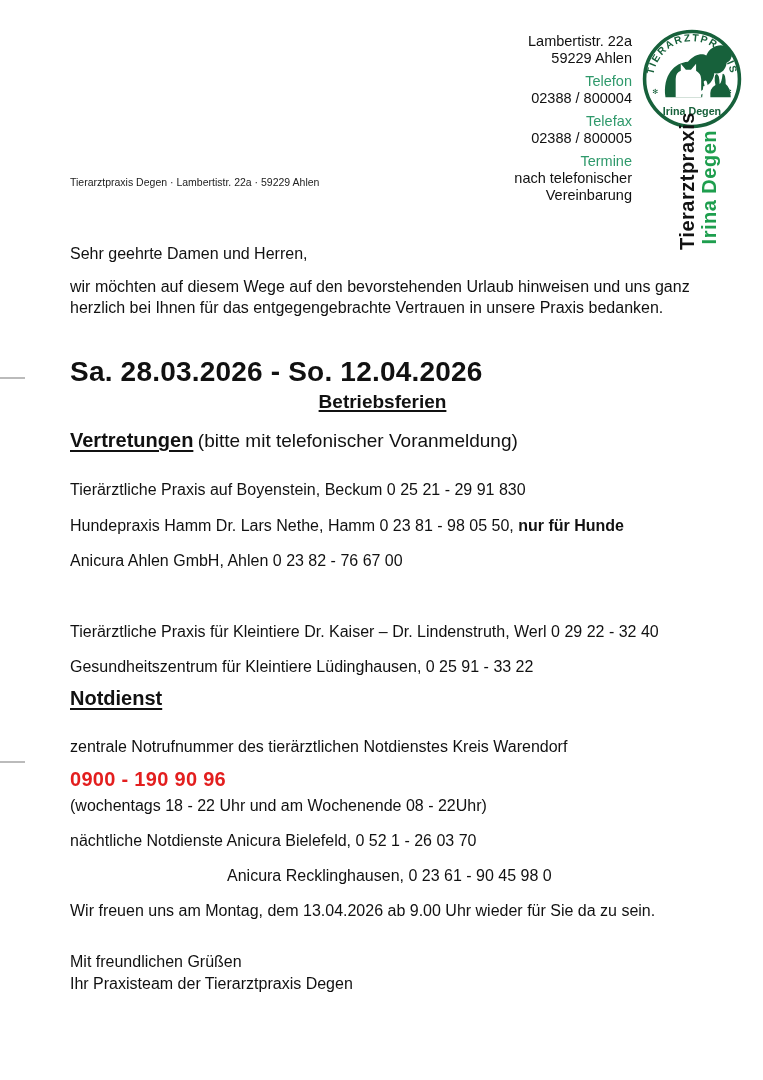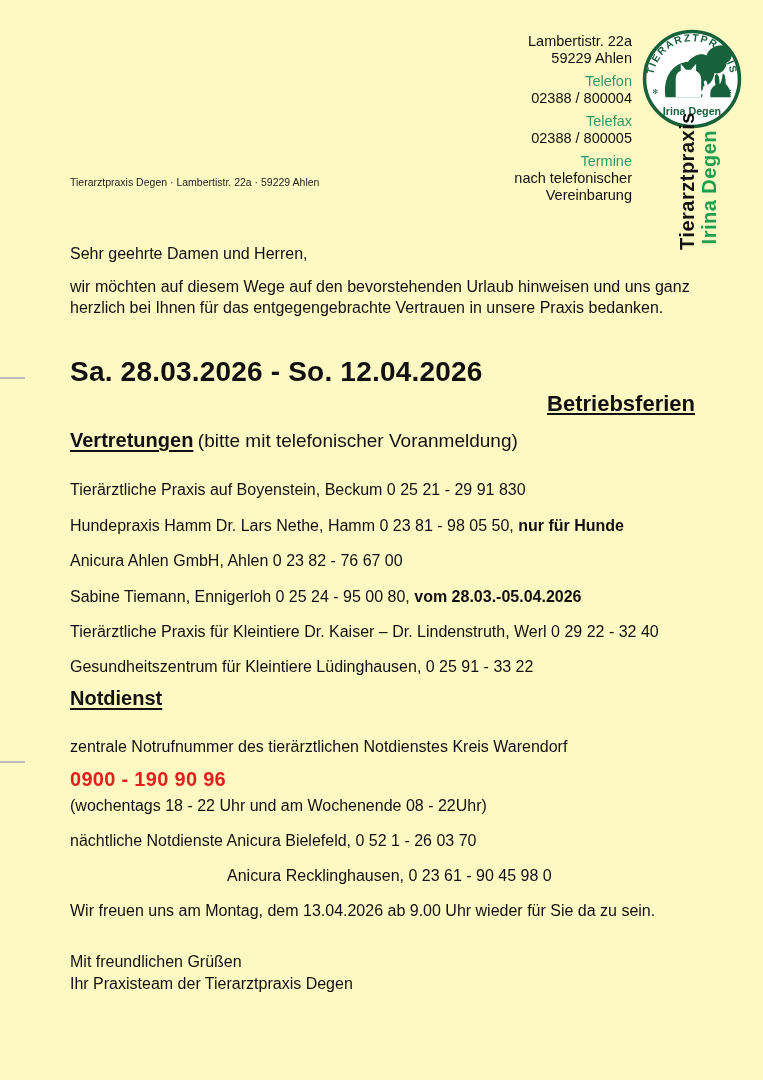--- a/index.html
+++ b/index.html
@@ -1,18 +1,18 @@
 <!DOCTYPE html>
 <html style="--label-green: #2f996b; --logo-green: #17613b; --side-name-black: #121212; --side-name-green: #1e9e4e; --hotline-red: #e31e1e; --body-text: #111111; --fold-mark-gray: #bbbbbb;"><head>
 <meta charset="utf-8">
 <style>
   html,body { margin:0; padding:0; background:#e8e8e8; }
   .page {
     position:relative; width:763px; height:1080px; margin:0 auto;
-    background:#fef9c3; overflow:hidden;
+    background:#ffffff; overflow:hidden;
     font-family:"Liberation Sans", sans-serif;
     color:var(--body-text, #111);
   }
   .abs { position:absolute; margin:0; }
 
   
   .contact-block { top:33px; right:131px; text-align:right; font-size:14.5px; line-height:17px; }
   .contact-group { margin-bottom:6px; }
   .contact-label { color:var(--label-green); }
   .contact-value { color:#111; }
@@ -35,22 +35,22 @@
   .fold-mark { left:0; width:25px; height:2px; background:var(--fold-mark-gray); }
   .fm1 { top:377px; } .fm2 { top:761px; }
 
   .body-text { left:70px; width:625px; font-size:16px; line-height:21px; }
 
   .title {
     left:70px; width:625px; top:356px; 
     font-size:28px; font-weight:bold; letter-spacing:0.2px;
   }
   .subtitle {
-    left:70px; width:625px; top:391px; text-align:right;
-    font-size:22px; font-weight:bold;
+    left:70px; width:625px; top:391px; text-align:center;
+    font-size:19px; font-weight:bold;
     text-decoration:underline; text-decoration-thickness:2px; text-underline-offset:2px;
   }
   .section-heading {
     font-size:20px; font-weight:bold;
     text-decoration:underline; text-decoration-thickness:2px; text-underline-offset:3px;
   }
   .heading-note { font-size:19px; font-weight:normal; text-decoration:none; }
   .hotline { font-size:20px; font-weight:bold; color:var(--hotline-red); letter-spacing:0.3px; }
   b { font-weight:bold;margin-top:24px; }
 </style>
@@ -116,21 +116,20 @@
   <h2 class="abs subtitle">Betriebsferien</h2>
 
   <p class="abs body-text" style="top:430px">
     <span class="section-heading">Vertretungen</span>
     <span class="heading-note">(bitte mit telefonischer Voranmeldung)</span>
   </p>
 
   <p class="abs body-text" style="top:479px"><span>Tierärztliche Praxis auf Boyenstein, Beckum 0 25 21 - 29 91 830</span><b></b></p>
   <p class="abs body-text" style="top:515px"><span>Hundepraxis Hamm Dr. Lars Nethe, Hamm 0 23 81 - 98 05 50, </span><b>nur für Hunde</b></p>
   <p class="abs body-text" style="top:550px"><span>Anicura Ahlen GmbH, Ahlen 0 23 82 - 76 67 00</span><b></b></p>
-  <p class="abs body-text" style="top:586px"><span>Sabine Tiemann, Ennigerloh 0 25 24 - 95 00 80, </span><b>vom 28.03.-05.04.2026</b></p>
   <p class="abs body-text" style="top:621px"><span>Tierärztliche Praxis für Kleintiere Dr. Kaiser – Dr. Lindenstruth, Werl 0 29 22 - 32 40</span><b></b></p>
   <p class="abs body-text" style="top:656px"><span>Gesundheitszentrum für Kleintiere Lüdinghausen, 0 25 91 - 33 22</span><b></b></p>
 
   <p class="abs body-text section-heading" style="top:688px">Notdienst</p>
   <p class="abs body-text" style="top:736px">zentrale Notrufnummer des tierärztlichen Notdienstes Kreis Warendorf</p>
 
   <p class="abs body-text hotline" style="top:769px">0900 - 190 90 96</p>
   <p class="abs body-text" style="top:795px">(wochentags 18 - 22 Uhr und am Wochenende 08 - 22Uhr)</p>
 
   <p class="abs body-text" style="top:830px">nächtliche Notdienste Anicura Bielefeld, 0 52 1 - 26 03 70</p>

